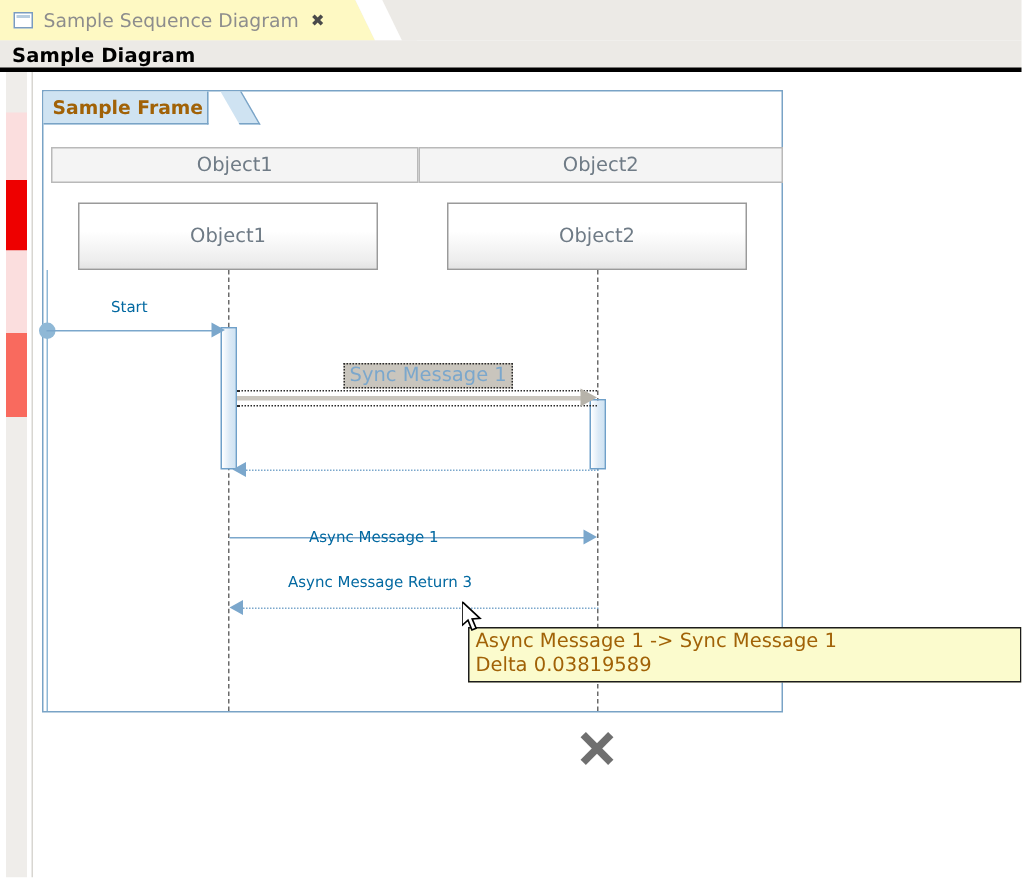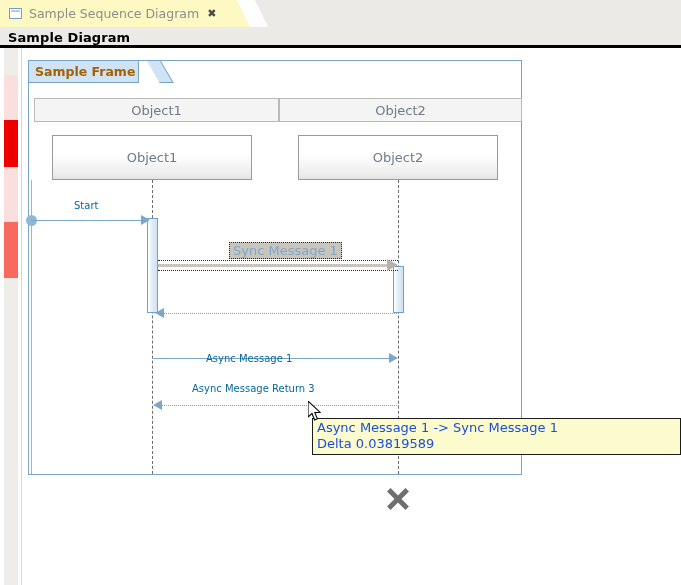--- a/index.html
+++ b/index.html
@@ -292,21 +292,21 @@
 
   
   #tooltip {
     position: absolute;
     left: 312px; top: 370px;
     background: #fbfbcd;
     border: 1px solid #1c1c1c;
     box-sizing: border-box;
     padding: 1px 4px 2px 4px;
     font-size: 13px;
-    color: #1d4ed8;
+    color: #a16207;
     line-height: 16px;
     white-space: nowrap;
     width: 369px;
   }
 
   
   #cursor {
     position: absolute;
     left: 308px; top: 353px;
     width: 14px; height: 21px;

